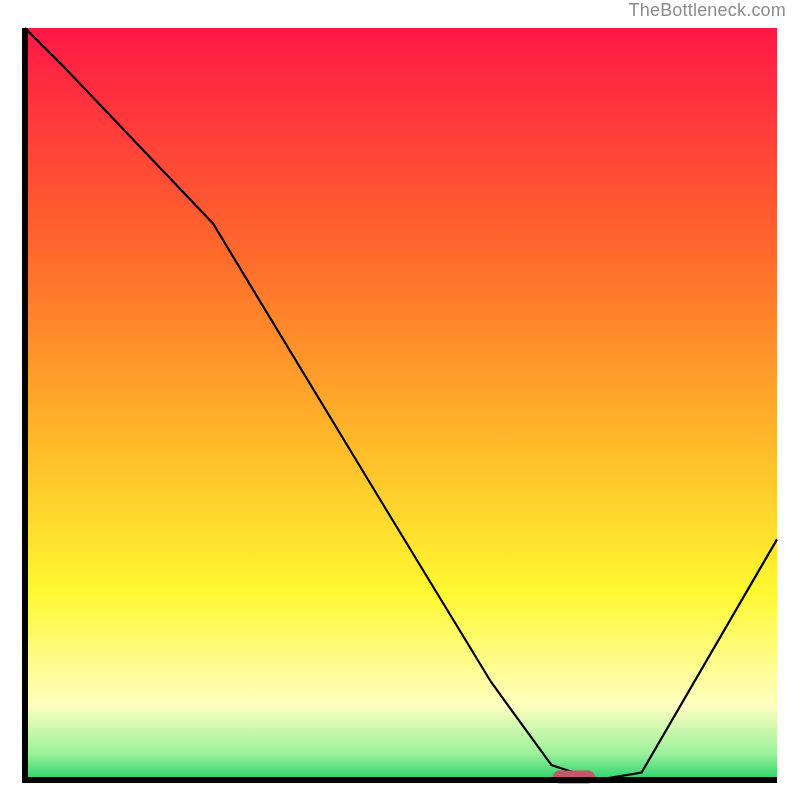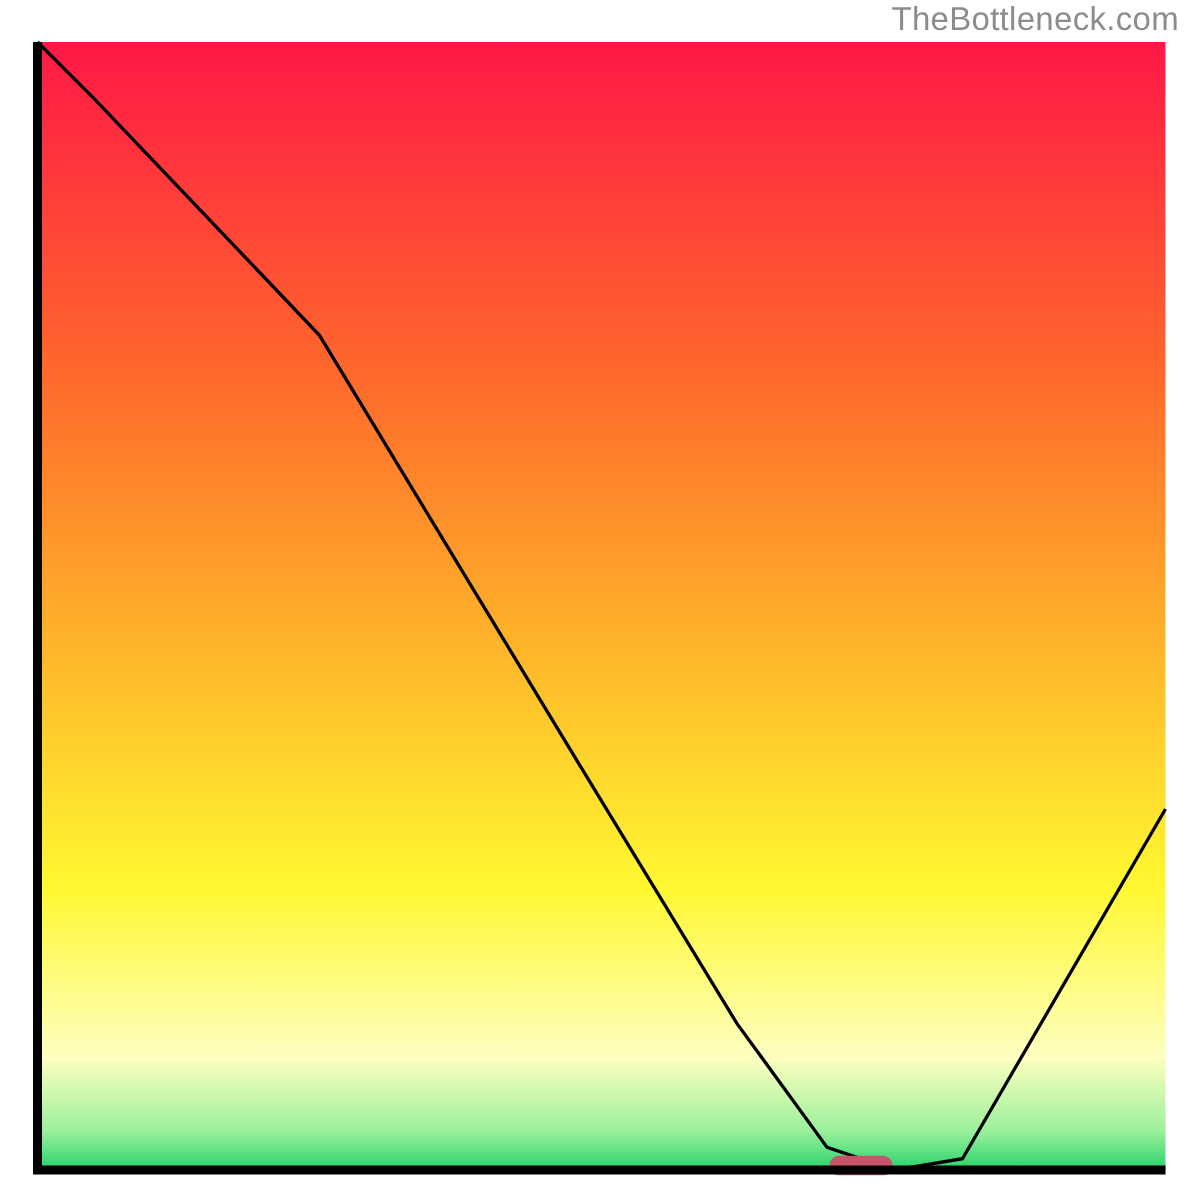--- a/index.html
+++ b/index.html
@@ -13,21 +13,21 @@
   .container {
     position: relative;
     width: 800px;
     height: 800px;
     background: #ffffff;
   }
   .watermark {
     position: absolute;
     top: 0px;
     right: 14px;
-    font-size: 22px;
+    font-size: 18px;
     font-weight: 500;
     color: #8c8c8c;
     z-index: 4;
     letter-spacing: 0.2px;
   }
   svg.chart {
     position: absolute;
     left: 0;
     top: 0;
   }

